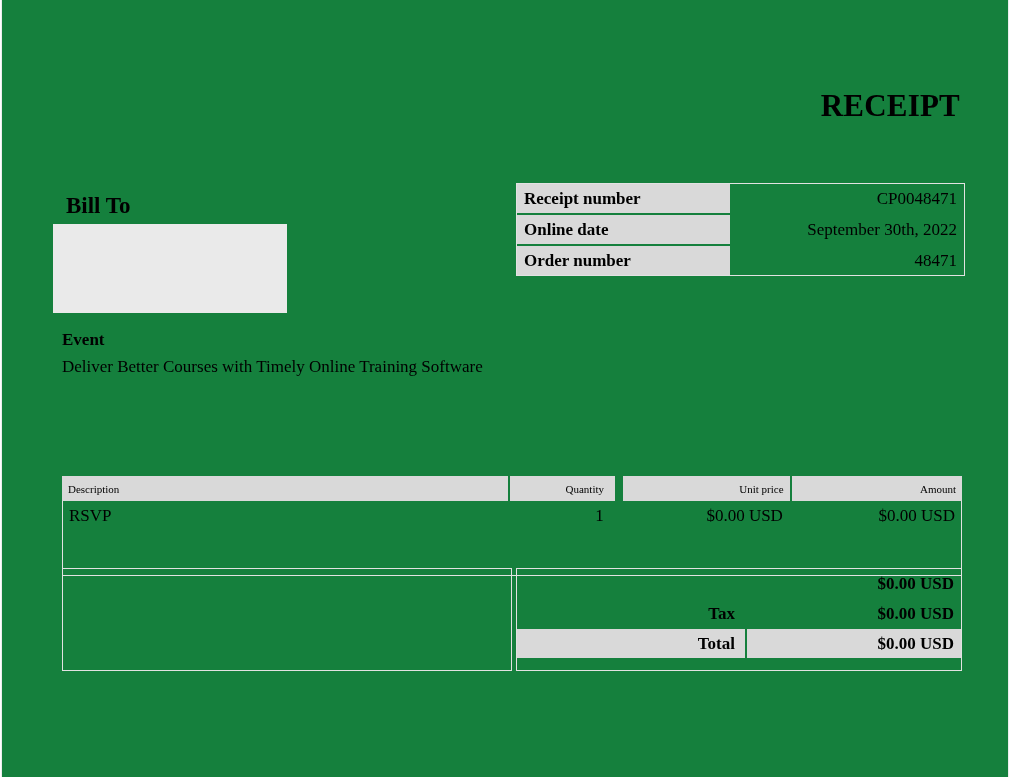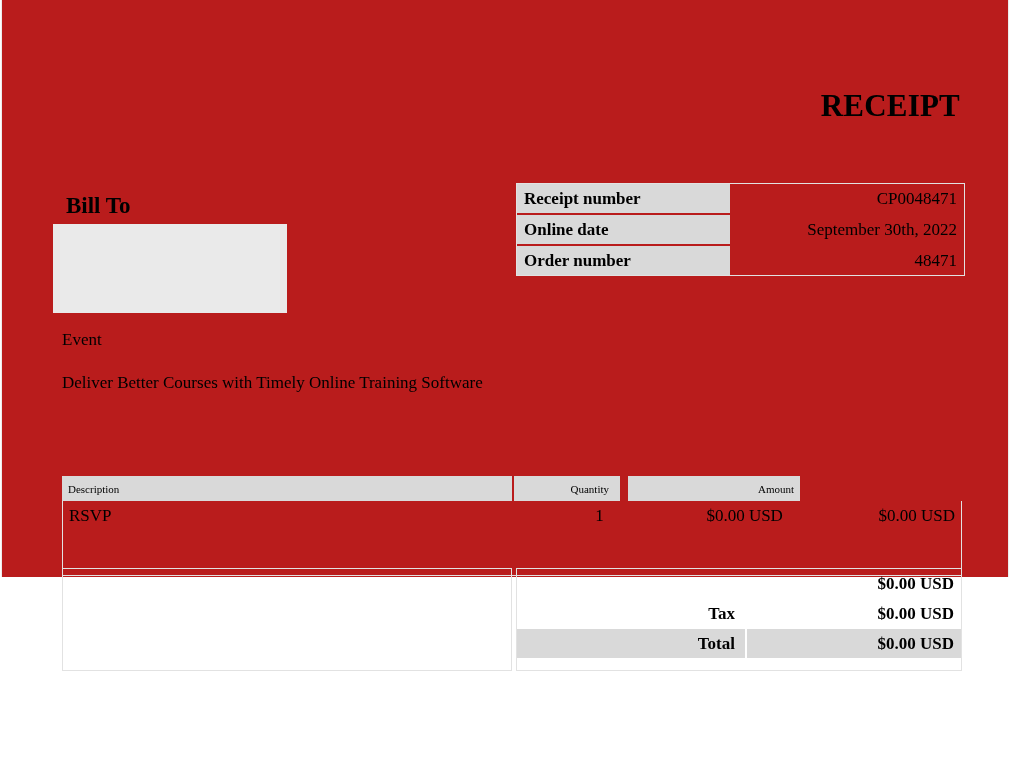--- a/index.html
+++ b/index.html
@@ -26,22 +26,22 @@
     background: #e8e9ea;
     border-radius: 0 0 6px 6px;
     box-shadow: 0 1px 2px rgba(0,0,0,0.06);
   }
 
   .page {
     position: absolute;
     top: 0;
     left: 1px;
     width: 1008px;
-    height: 577px;
-    background: #b91c1c;
+    height: 777px;
+    background: #15803d;
     border-left: 1px solid #ececec;
     border-right: 1px solid #ececec;
     box-sizing: border-box;
   }
 
   .doc-title {
     position: absolute;
     top: 88px;
     right: 48px;
     font-size: 31px;
@@ -107,22 +107,22 @@
 
   
   .event {
     position: absolute;
     top: 330px;
     left: 60px;
     width: 450px;
   }
   .event-title {
     font-size: 17px;
-    font-weight: normal;
-    margin-bottom: 21px;
+    font-weight: bold;
+    margin-bottom: 5px;
   }
   .event-name {
     font-size: 17px;
     line-height: 24px;
     width: 440px;
   }
   .event-date {
     font-size: 17px;
     margin-top: 5px;
   }
@@ -252,20 +252,21 @@
 
   <div class="event">
     <div class="event-title">Event</div>
     <div class="event-name">Deliver Better Courses with Timely Online Training Software</div>
   </div>
 
   <div class="items">
     <div class="items-head">
       <div class="col-desc">Description</div>
       <div class="col-qty">Quantity</div>
+      <div class="col-price">Unit price</div>
       <div class="col-amount">Amount</div>
     </div>
     <div class="items-body">
       <div class="item-row">
         <div class="col-desc">RSVP</div>
         <div class="col-qty">1</div>
         <div class="col-price">$0.00 USD</div>
         <div class="col-amount">$0.00 USD</div>
       </div>
     </div>

